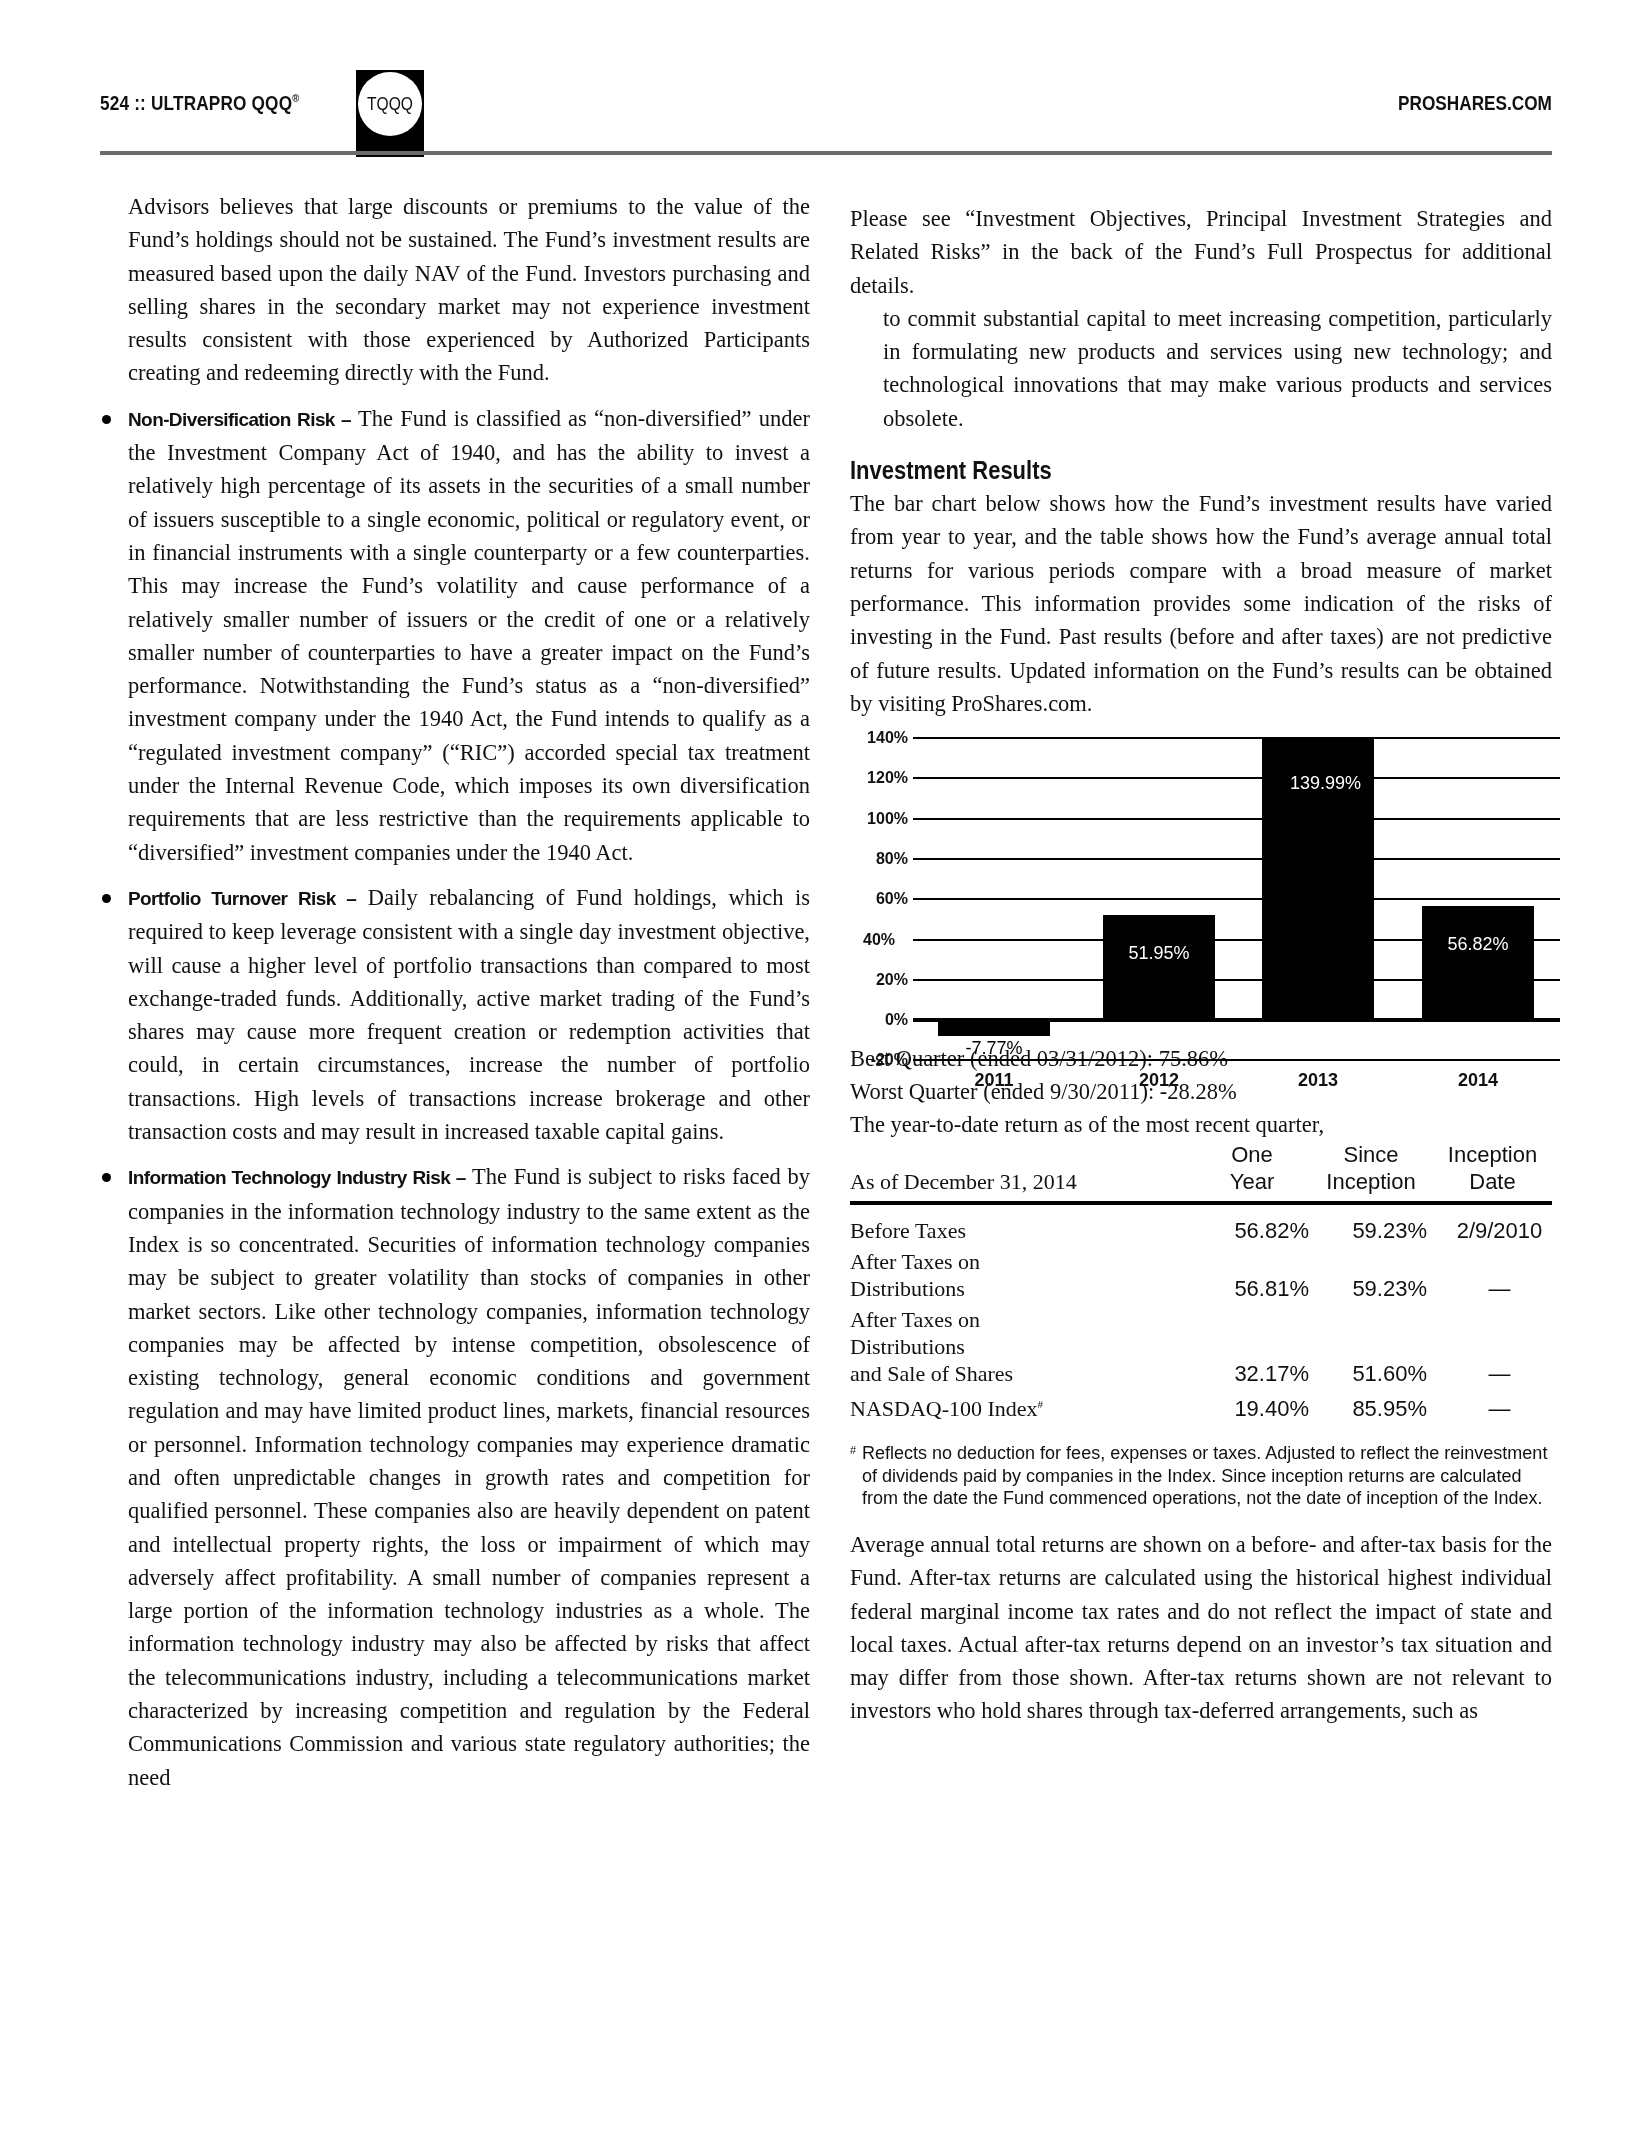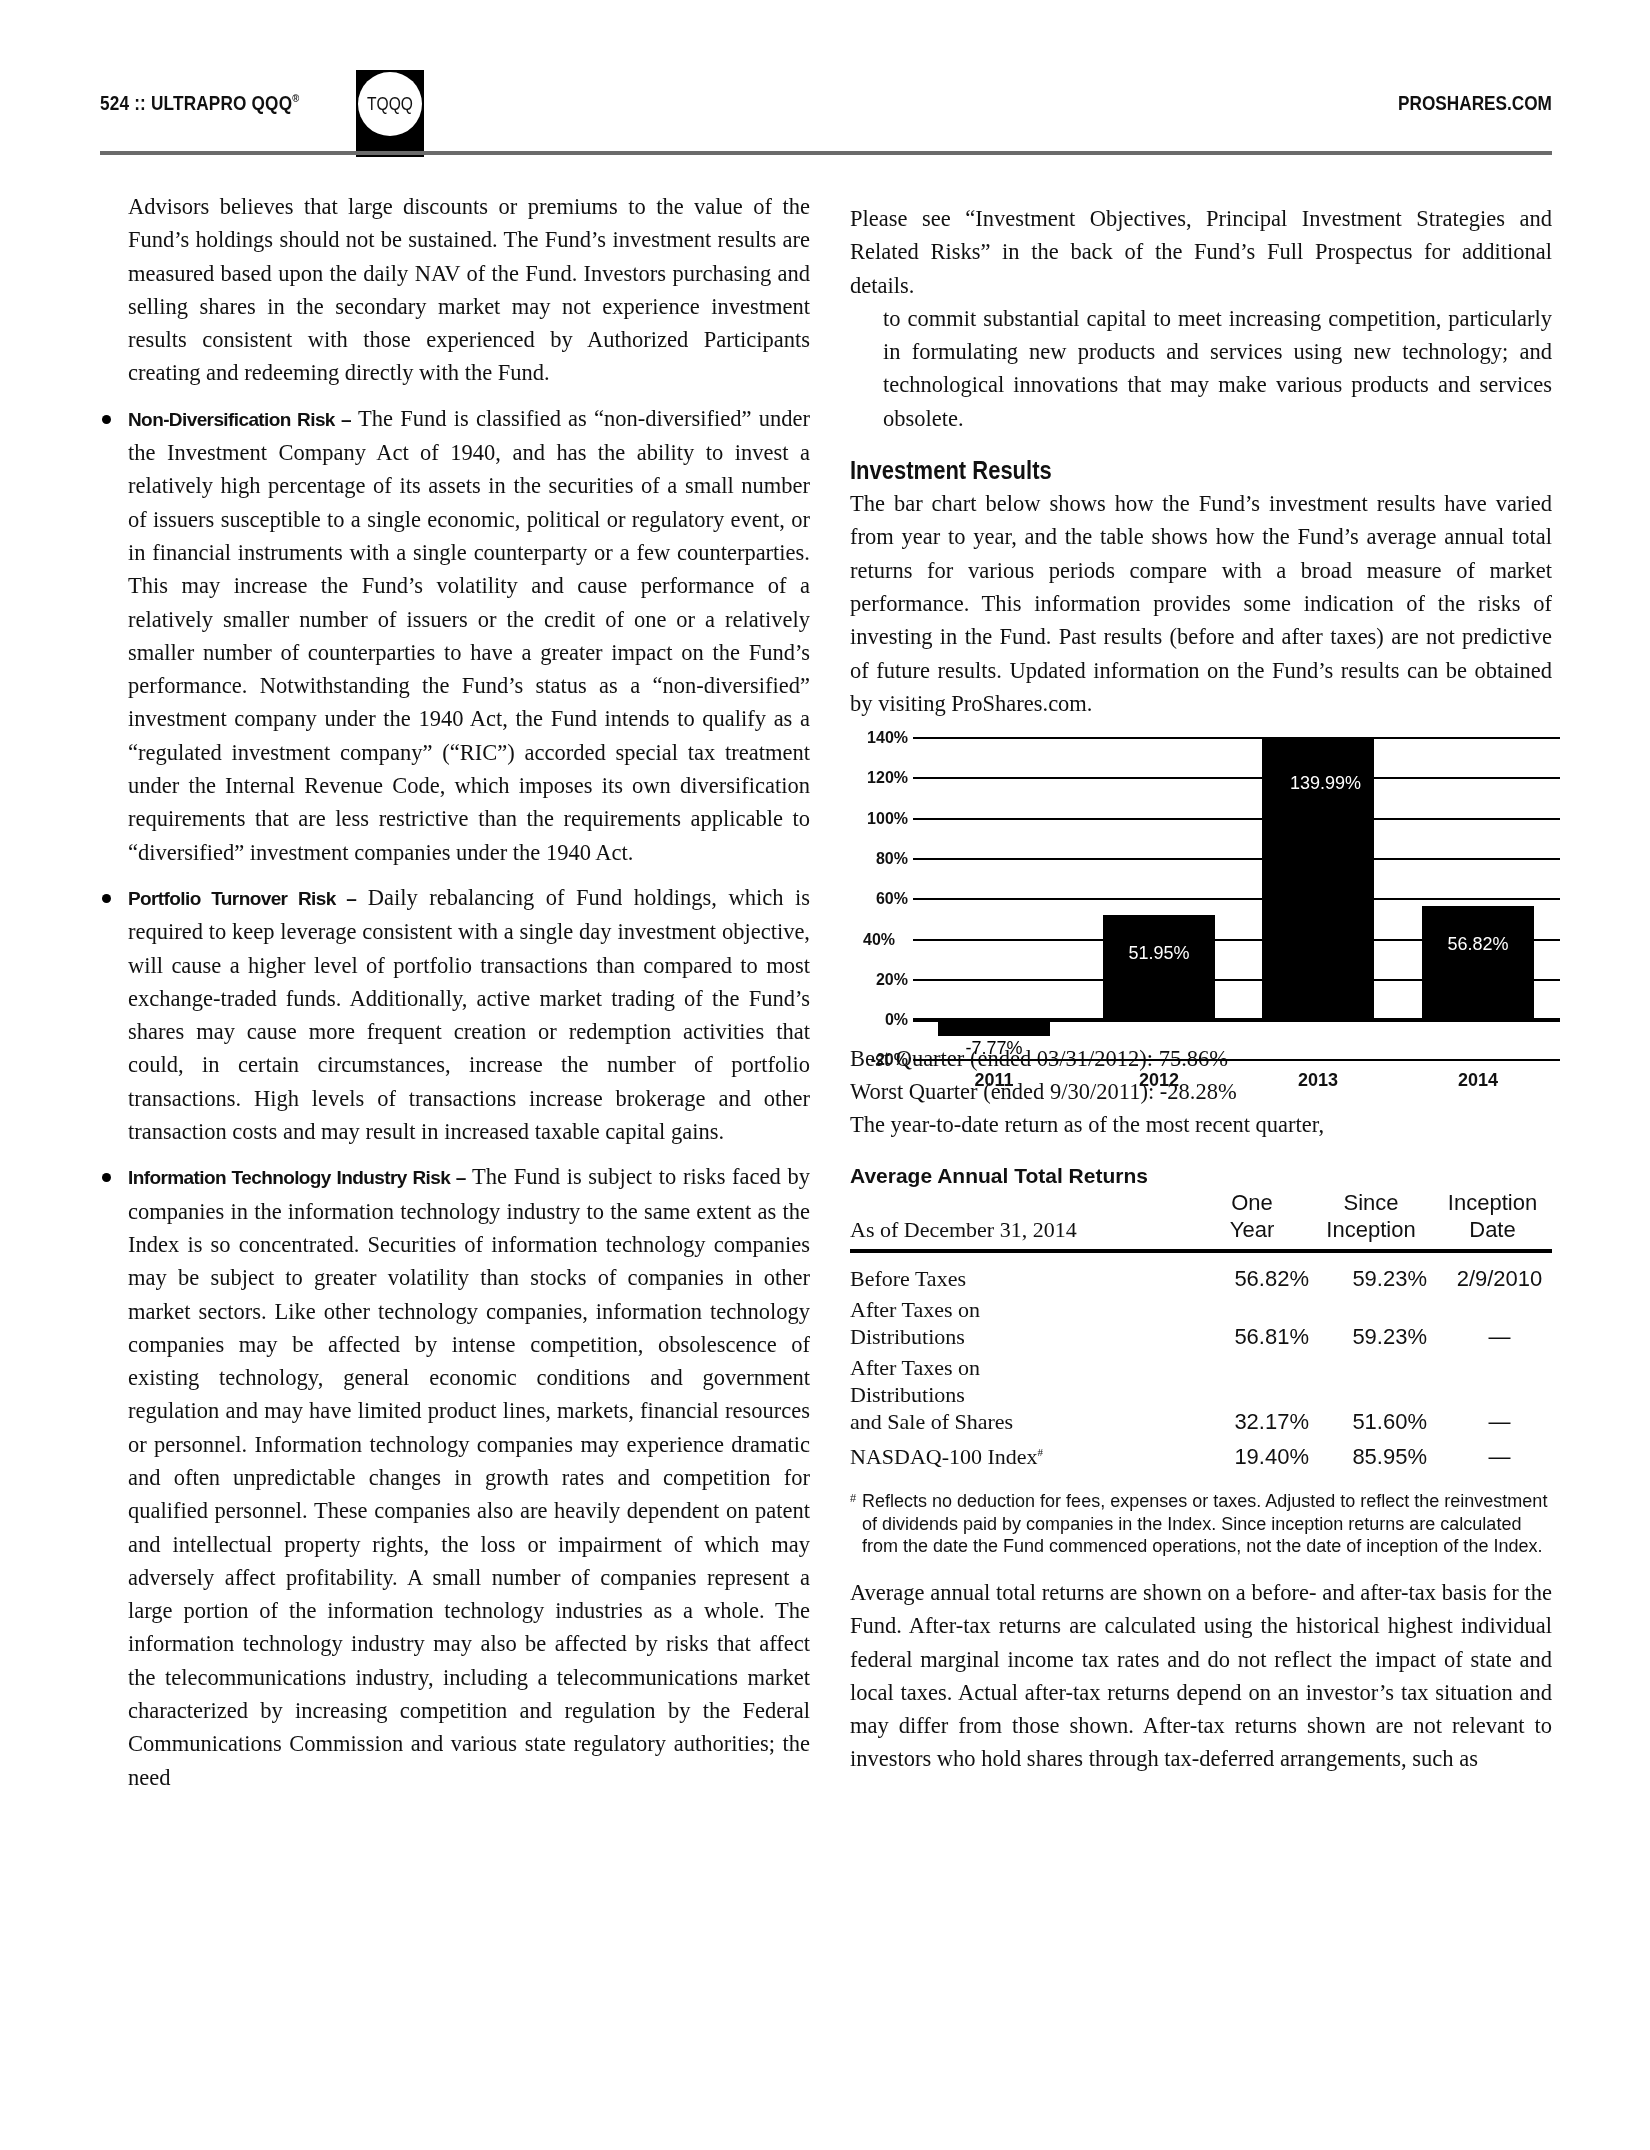--- a/index.html
+++ b/index.html
@@ -148,21 +148,20 @@
       <div class="bar-label" style="left: 572px; width: 112px; top: 203.525px;">56.82%</div>
       <div class="x-tick" style="left: 572px; top: 340.24px;">2014</div>
     </div>
 
   <div class="quarter-notes">
     <p class="p">Best Quarter (ended 03/31/2012): 75.86%</p>
     <p class="p">Worst Quarter (ended 9/30/2011): -28.28%</p>
     <p class="p">The year-to-date return as of the most recent quarter,</p>
   </div>
 
-  <div class="table-title">Average Annual Total Returns</div>
   <table class="returns">
     <thead>
       <tr>
         <th class="c1">As of December 31, 2014</th>
         <th class="c2">
           <div>One</div>
           <div>Year</div>
         </th>
         <th class="c3">
           <div>Since</div>

